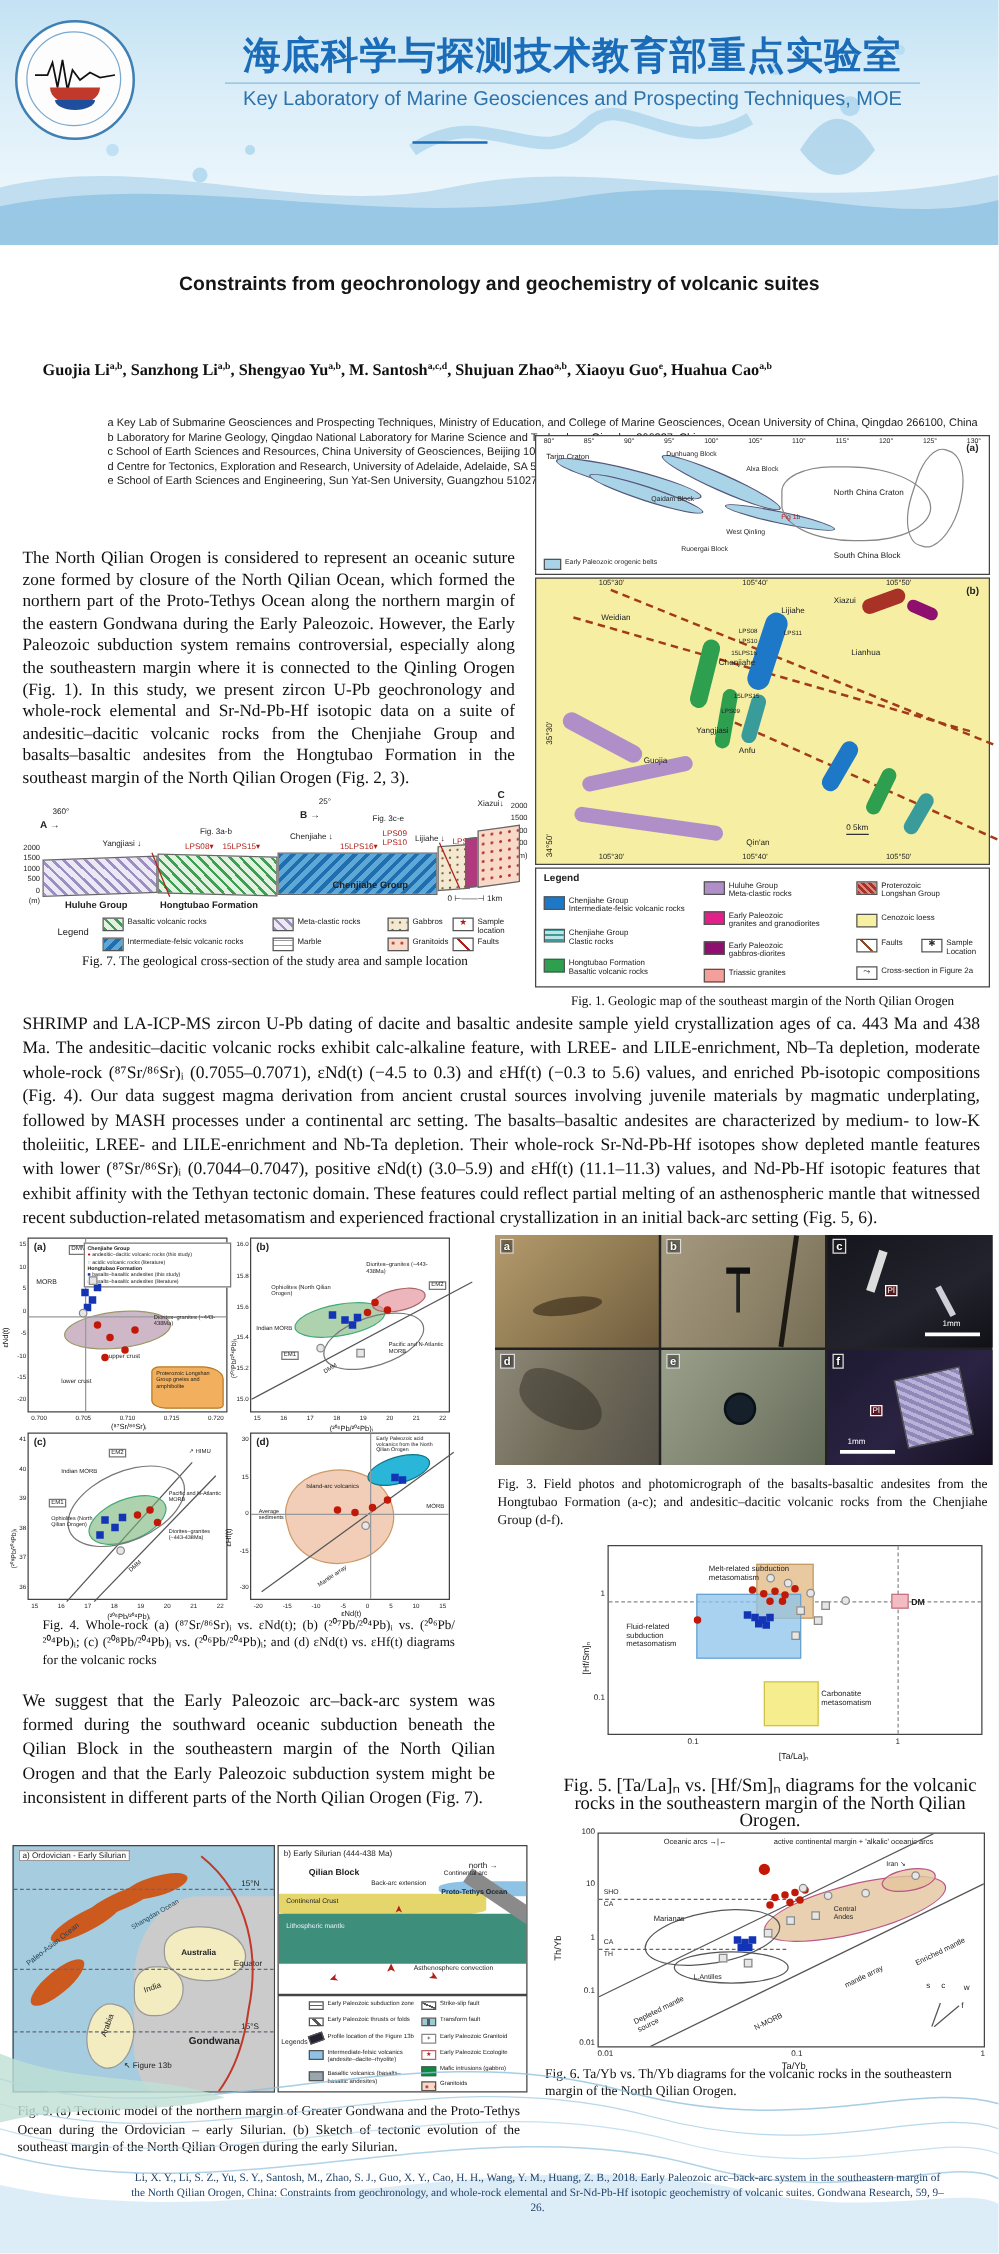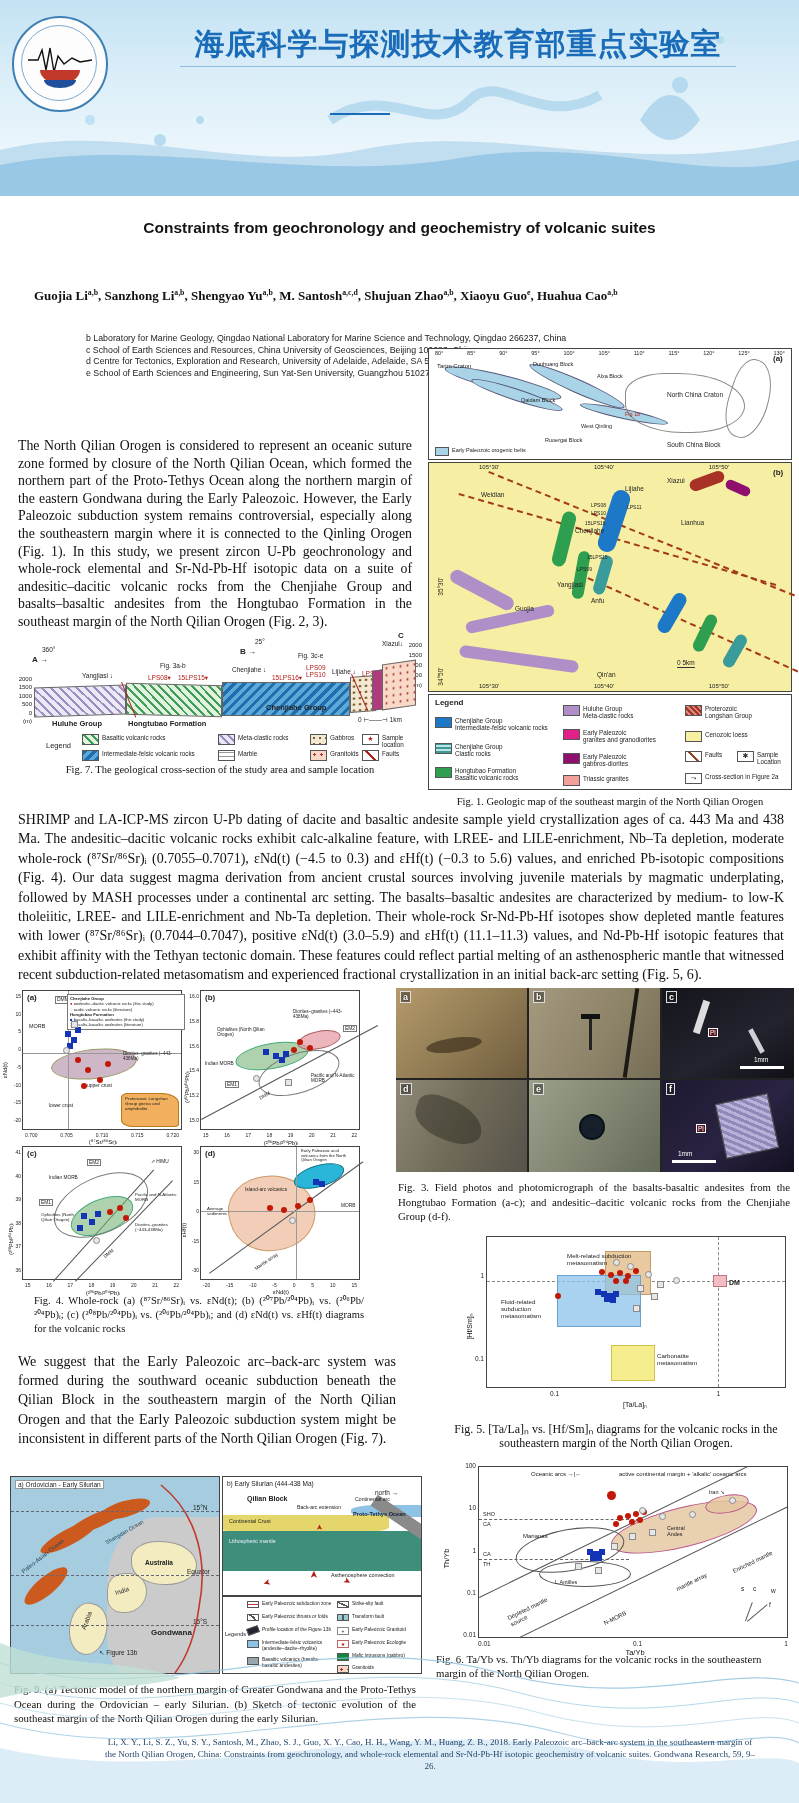--- a/index.html
+++ b/index.html
@@ -56,30 +56,32 @@
     <div class="abs" style="left:12px;top:16px;width:92px;height:92px;border-radius:50%;background:#fdfdfd;border:2px solid #3e7fb4;overflow:hidden">
       <div class="abs" style="left:7px;top:7px;width:74px;height:74px;border-radius:50%;border:1px solid #7aa9cf"></div>
       <svg class="abs" width="92" height="92" style="left:0;top:0">
         <polyline points="14,42 24,42 28,32 32,52 36,30 40,54 44,38 50,46 58,40 66,44 78,42" fill="none" stroke="#111" stroke-width="1.4"></polyline>
         <path d="M26,52 a20,14 0 0 0 40,0 z" fill="#c0392b"></path>
         <path d="M30,62 a16,8 0 0 0 32,0 z" fill="#1f4e9c"></path>
       </svg>
     </div>
     <div class="abs" style="left:168px;top:24px;width:580px;font-size:30px;font-weight:bold;color:#1a6cb8;text-align:center;letter-spacing:1px">海底科学与探测技术教育部重点实验室</div>
     <div class="abs" style="left:180px;top:66px;width:556px;border-top:1px solid #8cbbdd"></div>
+    <div class="abs" style="left:168px;top:71px;width:580px;font-size:16px;color:#2c72ad;text-align:center">Key Laboratory of Marine Geosciences and Prospecting Techniques, MOE</div>
     <div class="abs" style="left:330px;top:113px;width:60px;border-top:2px solid #1a6cb8"></div>
   </div>
 
   <div class="abs ctr" style="left:10px;top:219px;width:779px;font-size:15.5px;font-weight:bold;color:#151515">Constraints from geochronology and geochemistry of volcanic suites</div>
 
   <div class="abs ser" style="left:34px;top:288px;width:740px;font-size:13px;font-weight:bold;color:#111">
     <span>Guojia Li</span><sup>a,b</sup><span>, </span><span>Sanzhong Li</span><sup>a,b</sup><span>, </span><span>Shengyao Yu</span><sup>a,b</sup><span>, </span><span>M. Santosh</span><sup>a,c,d</sup><span>, </span><span>Shujuan Zhao</span><sup>a,b</sup><span>, </span><span>Xiaoyu Guo</span><sup>e</sup><span>, </span><span>Huahua Cao</span><sup>a,b</sup>
   </div>
 
   <div class="abs" style="left:86px;top:333px;width:700px;font-size:8.8px;line-height:11.5px;color:#222">
+    <div>a Key Lab of Submarine Geosciences and Prospecting Techniques, Ministry of Education, and College of Marine Geosciences, Ocean University of China, Qingdao 266100, China</div>
     <div>b Laboratory for Marine Geology, Qingdao National Laboratory for Marine Science and Technology, Qingdao 266237, China</div>
     <div>c School of Earth Sciences and Resources, China University of Geosciences, Beijing 100083, China</div>
     <div>d Centre for Tectonics, Exploration and Research, University of Adelaide, Adelaide, SA 5005, Australia</div>
     <div>e School of Earth Sciences and Engineering, Sun Yat-Sen University, Guangzhou 510275, China</div>
   </div>
 
   <div class="abs ser jt" style="left:18px;top:437px;width:394px;font-size:13.8px;line-height:17.6px;color:#101010">The North Qilian Orogen is considered to represent an oceanic suture zone formed by closure of the North Qilian Ocean, which formed the northern part of the Proto-Tethys Ocean along the northern margin of the eastern Gondwana during the Early Paleozoic. However, the Early Paleozoic subduction system remains controversial, especially along the southeastern margin where it is connected to the Qinling Orogen (Fig. 1). In this study, we present zircon U-Pb geochronology and whole-rock elemental and Sr-Nd-Pb-Hf isotopic data on a suite of andesitic–dacitic volcanic rocks from the Chenjiahe Group and basalts–basaltic andesites from the Hongtubao Formation in the southeast margin of the North Qilian Orogen (Fig. 2, 3).</div>
 
   <div class="abs" style="left:10px;top:624px;width:410px;height:155px">
     <span class="fl bold" style="left:22px;top:32px;font-size:8px"><span>A</span> →</span>
@@ -535,21 +537,21 @@
         <span>1</span>
         <span>0.1</span>
       </div>
     <div class="ax" style="left:26px;top:90px;transform:rotate(-90deg);font-size:7px">[Hf/Sm]ₙ</div>
     <div class="xticks" style="left:120px;top:158px;width:170px;font-size:6.5px">
         <span>0.1</span>
         <span>1</span>
       </div>
     <div class="ax ctr" style="left:160px;top:168px;width:90px;font-size:7px">[Ta/La]ₙ</div>
   </div>
-  <div class="abs cap ctr" style="left:442px;top:1422px;width:348px;font-size:12px;line-height:14px">Fig. 5. [Ta/La]ₙ vs. [Hf/Sm]ₙ diagrams for the volcanic rocks in the southeastern margin of the North Qilian Orogen.</div>
+  <div class="abs cap ctr" style="left:442px;top:1422px;width:348px;font-size:15px;line-height:14px">Fig. 5. [Ta/La]ₙ vs. [Hf/Sm]ₙ diagrams for the volcanic rocks in the southeastern margin of the North Qilian Orogen.</div>
 
   <div class="abs ser jt" style="left:18px;top:1352px;width:378px;font-size:14px;line-height:19.2px;color:#101010">We suggest that the Early Paleozoic arc–back-arc system was formed during the southward oceanic subduction beneath the Qilian Block in the southeastern margin of the North Qilian Orogen and that the Early Paleozoic subduction system might be inconsistent in different parts of the North Qilian Orogen (Fig. 7).</div>
 
   <div class="abs" style="left:10px;top:1476px;width:412px;height:198px">
 
     <div class="panel" style="left:0;top:0;width:210px;height:198px;background:#a6cddf;overflow:hidden">
       <span class="fl" style="left:4px;top:3px;font-size:6.5px;background:#fff;padding:0 2px;border:1px solid #999">a) Ordovician - Early Silurian</span>
       <div class="blob" style="left:96px;top:40px;width:130px;height:170px;background:#cbcbcb;border-radius:40% 10% 10% 30%"></div>
       <div class="blob" style="left:120px;top:64px;width:66px;height:44px;background:#f2ecc0;border:1px solid #999;border-radius:40% 55% 45% 50%"></div>
       <div class="blob" style="left:96px;top:96px;width:40px;height:40px;background:#f2ecc0;border:1px solid #999;border-radius:45% 50% 60% 40%"></div>

